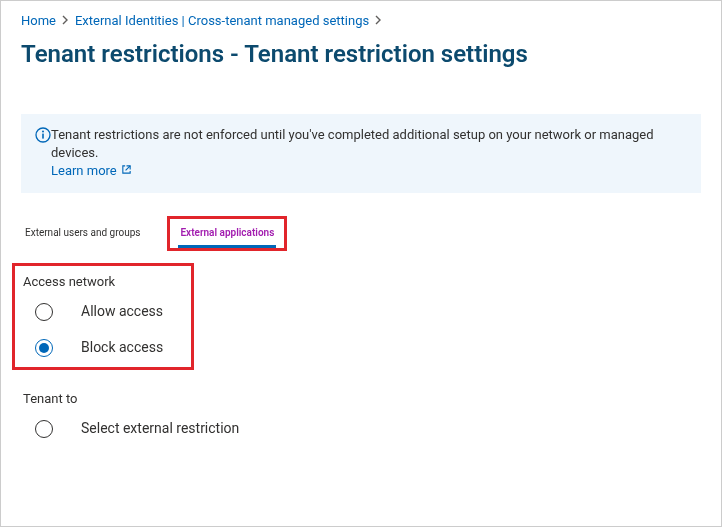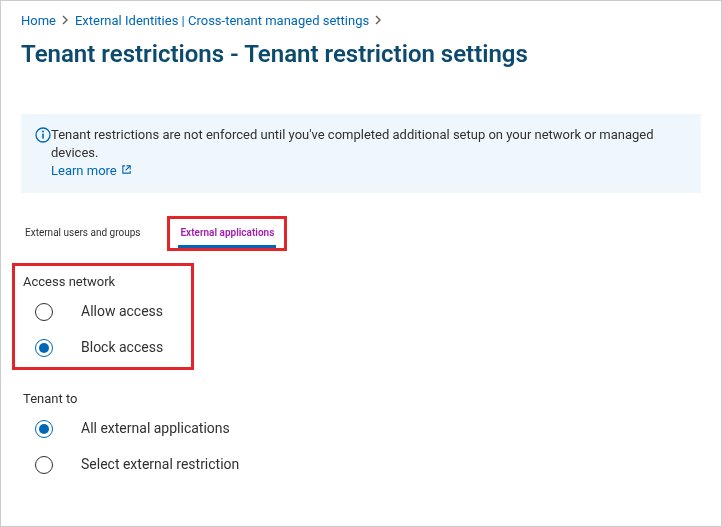--- a/index.html
+++ b/index.html
@@ -154,26 +154,20 @@
             </span>
           <span class="lbl">Block access</span>
         </label>
       </div>
     </span>
   </div>
 
   <div class="section" style="margin-top:34px;">
     <div class="section-label">Tenant to</div>
     <div class="radio-group">
-      <label class="radio checked">
-        <span class="circle">
-            <span class="dot"></span>
-          </span>
-        <span class="lbl">All external applications</span>
-      </label>
       <label class="radio">
         <span class="circle">
             <span class="dot"></span>
           </span>
         <span class="lbl">Select external restriction</span>
       </label>
     </div>
   </div>
 
 </div>

